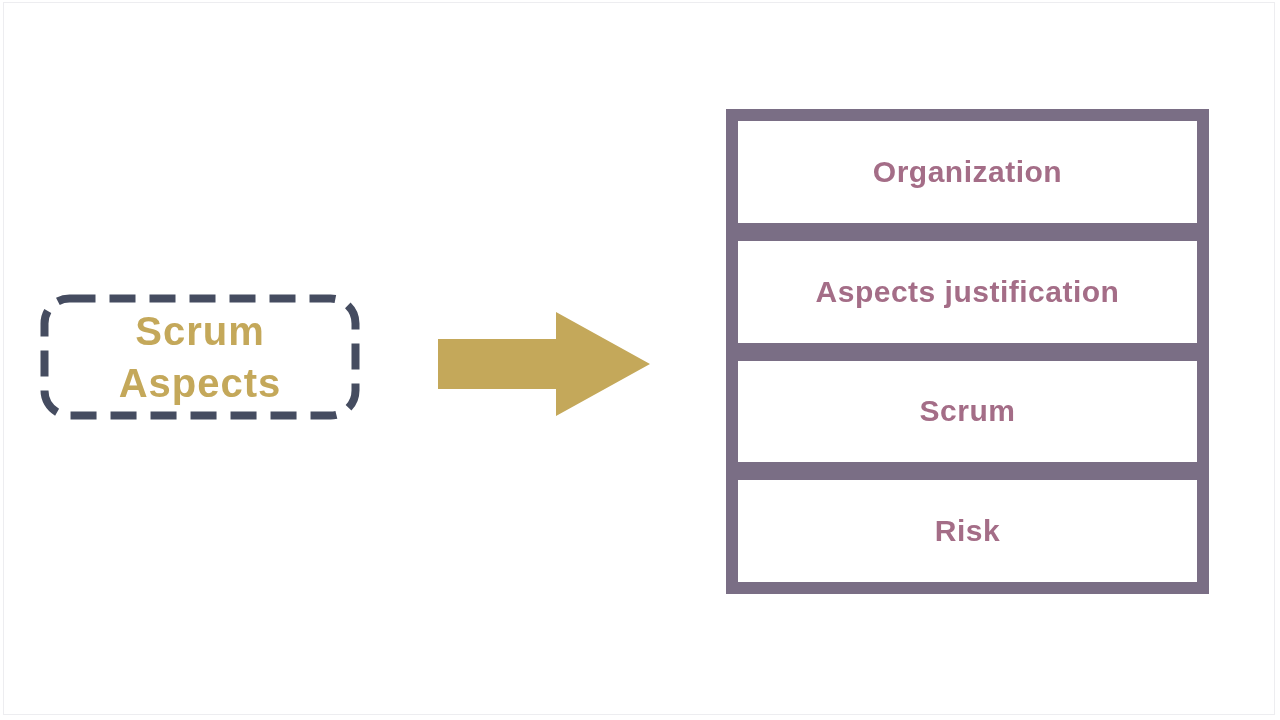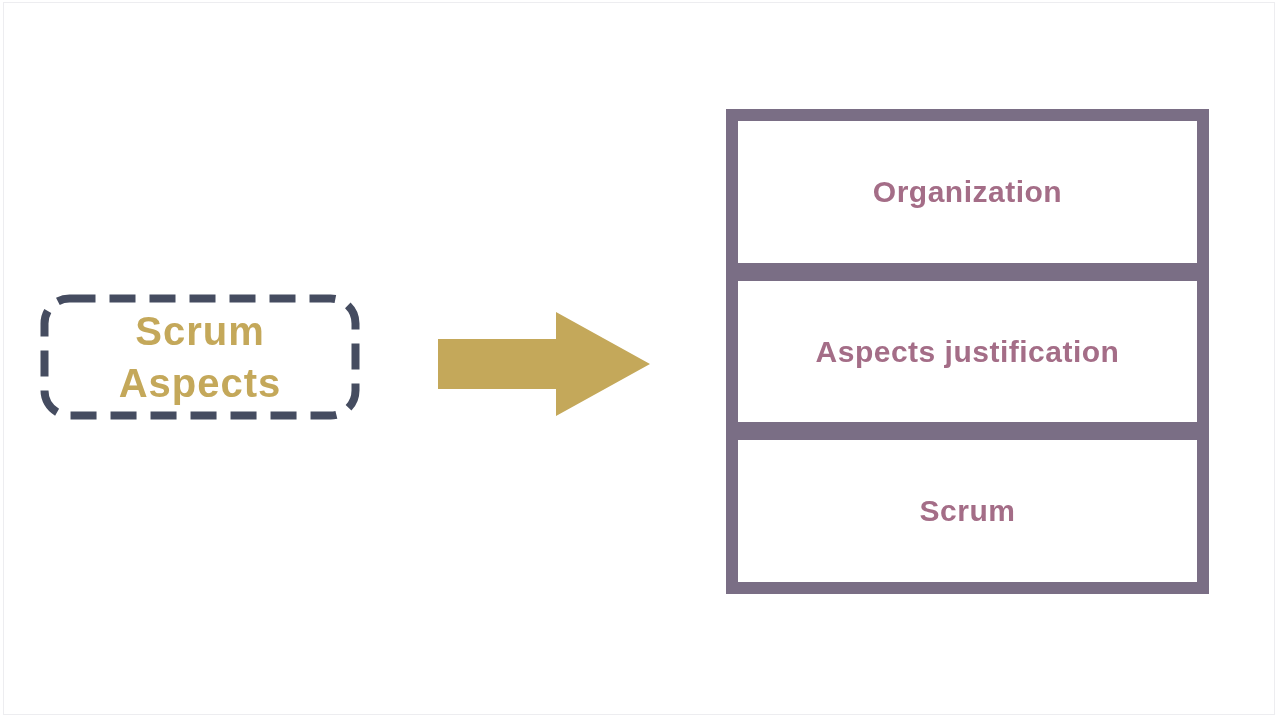--- a/index.html
+++ b/index.html
@@ -109,15 +109,16 @@
   <div class="arrow">
     <svg width="212" height="104" viewBox="0 0 212 104">
       <polygon points="0,27 118,27 118,0 212,52 118,104 118,77 0,77" fill="#c4a85a"></polygon>
     </svg>
   </div>
 
   <div class="aspects-container">
     <div class="aspect-row">Organization</div>
     <div class="aspect-row">Aspects justification</div>
     <div class="aspect-row">Scrum</div>
+    <div class="aspect-row">Risk</div>
   </div>
 
 </div>
 
 </body></html>

